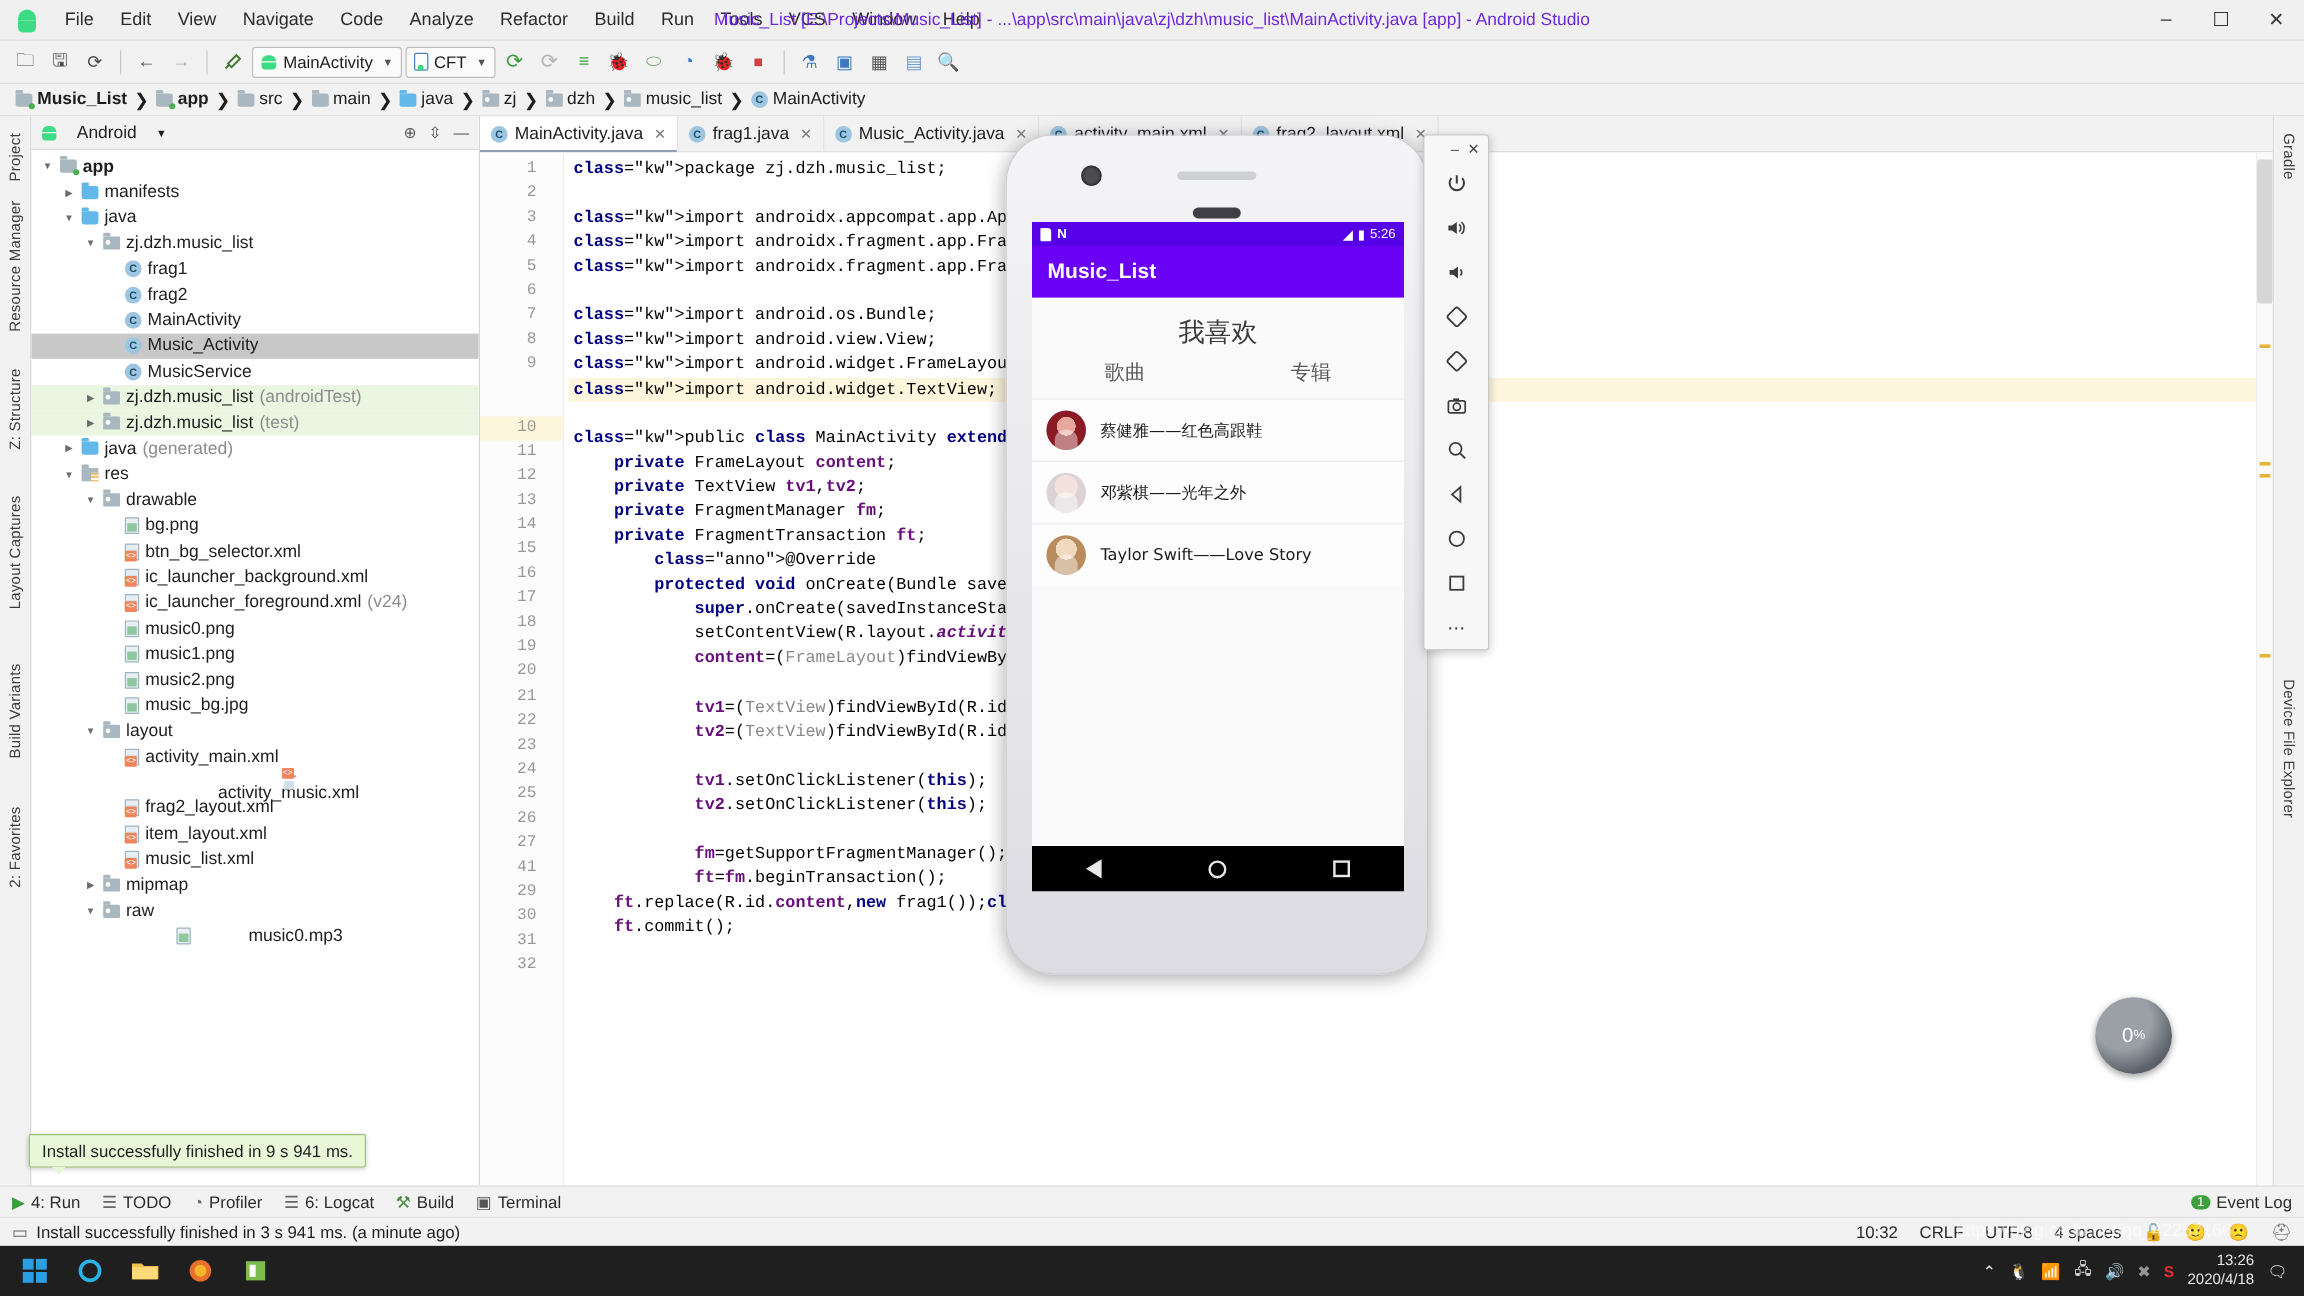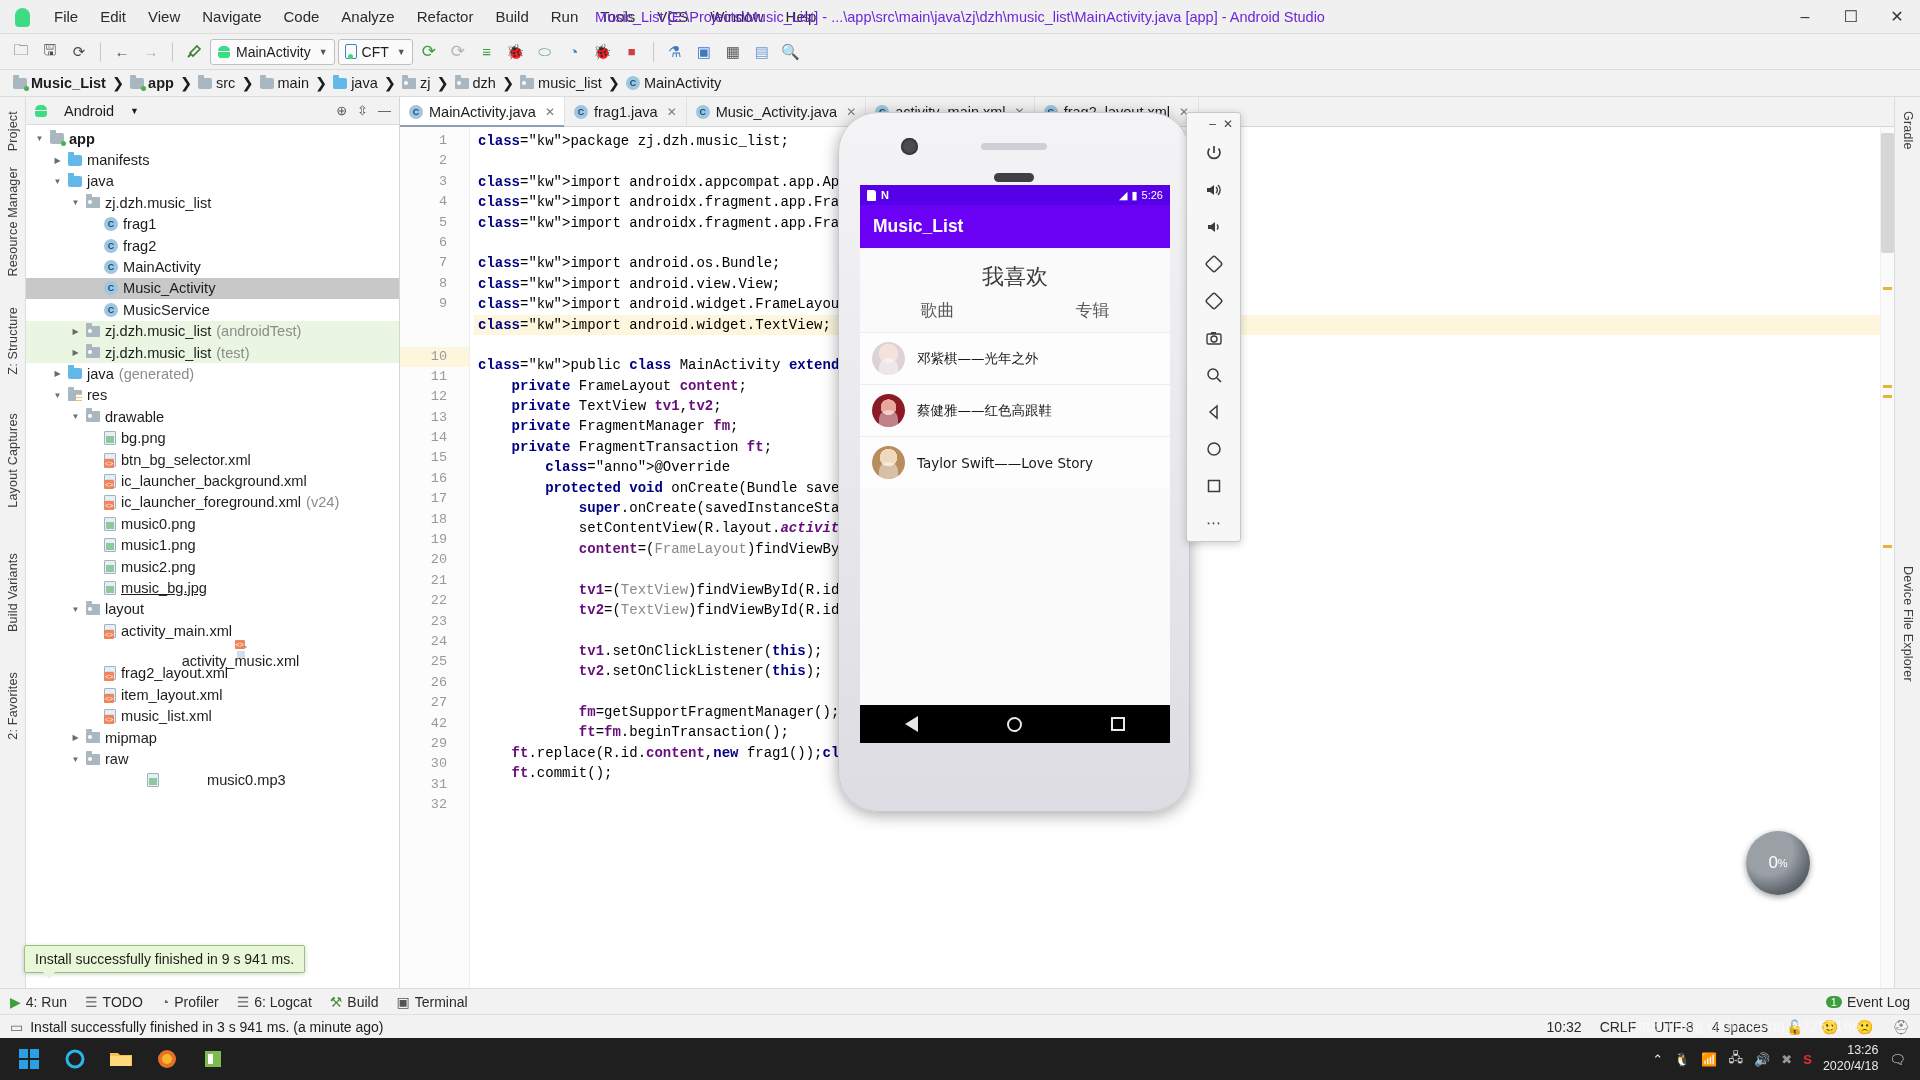--- a/index.html
+++ b/index.html
@@ -562,21 +562,21 @@
             </span>
             <span>music1.png</span>
           </div>
           <div class="node" style="padding-left: 62px;">
             <span class="arrow none"></span>
             <span class="file-ic">
               <i class="inner"></i>
             </span>
             <span>music2.png</span>
           </div>
-          <div class="node" style="padding-left: 62px; text-decoration: underline;">
+          <div class="node" style="padding-left: 62px;">
             <span class="arrow none"></span>
             <span class="file-ic">
               <i class="inner"></i>
             </span>
             <span>music_bg.jpg</span>
           </div>
           <div class="node" style="padding-left: 44px;">
             <span class="arrow">▼</span>
             <span class="pkg-ic"></span>
             <span>layout</span>
@@ -691,21 +691,21 @@
             <div class="ln">18</div>
             <div class="ln">19</div>
             <div class="ln">20</div>
             <div class="ln">21</div>
             <div class="ln">22</div>
             <div class="ln">23</div>
             <div class="ln">24</div>
             <div class="ln">25</div>
             <div class="ln">26</div>
             <div class="ln">27</div>
-            <div class="ln">42</div>
+            <div class="ln">41</div>
             <div class="ln">29</div>
             <div class="ln">30</div>
             <div class="ln">31</div>
             <div class="ln">32</div>
           </div>
         <div class="code" id="code"><div class="line"><span <span="" class="kw">class</span>="kw"&gt;package zj.dzh.music_list;</div><div class="line">&nbsp;</div><div class="line"><span <span="" class="kw">class</span>="kw"&gt;import androidx.appcompat.app.AppCompatActivity;</div><div class="line"><span <span="" class="kw">class</span>="kw"&gt;import androidx.fragment.app.FragmentManager;</div><div class="line"><span <span="" class="kw">class</span>="kw"&gt;import androidx.fragment.app.FragmentTransaction;</div><div class="line">&nbsp;</div><div class="line"><span <span="" class="kw">class</span>="kw"&gt;import android.os.Bundle;</div><div class="line"><span <span="" class="kw">class</span>="kw"&gt;import android.view.View;</div><div class="line"><span <span="" class="kw">class</span>="kw"&gt;import android.widget.FrameLayout;</div><div class="line hl"><span <span="" class="kw">class</span>="kw"&gt;import android.widget.TextView;</div><div class="line">&nbsp;</div><div class="line"><span <span="" class="kw">class</span>="kw"&gt;public <span class="kw">class</span> MainActivity <span class="kw">extends</span> AppCompatActivit</div><div class="line">    <span class="kw">private</span> FrameLayout <span class="fld">content</span>;</div><div class="line">    <span class="kw">private</span> TextView <span class="fld">tv1</span>,<span class="fld">tv2</span>;</div><div class="line">    <span class="kw">private</span> FragmentManager <span class="fld">fm</span>;</div><div class="line">    <span class="kw">private</span> FragmentTransaction <span class="fld">ft</span>;</div><div class="line">        <span <span="" class="kw">class</span>="anno"&gt;@Override</div><div class="line">        <span class="kw">protected</span> <span class="kw">void</span> onCreate(Bundle savedInstan</div><div class="line">            <span class="kw">super</span>.onCreate(savedInstanceState);</div><div class="line">            setContentView(R.layout.<span class="ital">activity_main</span>)</div><div class="line">            <span class="fld">content</span>=(<span class="grey">FrameLayout</span>)findViewById(R.id</div><div class="line">&nbsp;</div><div class="line">            <span class="fld">tv1</span>=(<span class="grey">TextView</span>)findViewById(R.id.<span class="ital">menu1</span>)</div><div class="line">            <span class="fld">tv2</span>=(<span class="grey">TextView</span>)findViewById(R.id.<span class="ital">menu2</span>)</div><div class="line">&nbsp;</div><div class="line">            <span class="fld">tv1</span>.setOnClickListener(<span class="kw">this</span>);</div><div class="line">            <span class="fld">tv2</span>.setOnClickListener(<span class="kw">this</span>);</div><div class="line">&nbsp;</div><div class="line">            <span class="fld">fm</span>=getSupportFragmentManager();<span <span="" class="kw">class</span>="cmt"&gt;//若是继</div><div class="line">            <span class="fld">ft</span>=<span class="fld">fm</span>.beginTransaction();</div><div class="line">    <span class="fld">ft</span>.replace(R.id.<span class="fld">content</span>,<span class="kw">new</span> frag1());<span <span="" class="kw">class</span>="cmt"&gt;//默认</div><div class="line">    <span class="fld">ft</span>.commit();</div></div>
         <div class="editor-scroll-col">
           <div class="sc-thumb" style="top:6px;height:120px"></div>
           <div class="sc-mark" style="top:160px"></div>
           <div class="sc-mark" style="top:258px"></div>
@@ -739,26 +739,26 @@
         </div>
         <div class="app-bar">
           <span>Music_List</span>
         </div>
         <div class="frag-title">我喜欢</div>
         <div class="frag-tabs">
           <span>歌曲</span>
           <span>专辑</span>
         </div>
         <div class="song-row">
+          <span class="avatar a2"></span>
+          <span class="song-name">蔡健雅——红色高跟鞋</span>
+        </div>
+        <div class="song-row">
           <span class="avatar a1"></span>
           <span class="song-name">邓紫棋——光年之外</span>
-        </div>
-        <div class="song-row">
-          <span class="avatar a2"></span>
-          <span class="song-name">蔡健雅——红色高跟鞋</span>
         </div>
         <div class="song-row">
           <span class="avatar a3"></span>
           <span class="song-name">Taylor Swift——Love Story</span>
         </div>
         <div class="nav-bar">
           <span class="nav-back"></span>
           <span class="nav-home"></span>
           <span class="nav-rec"></span>
         </div>

